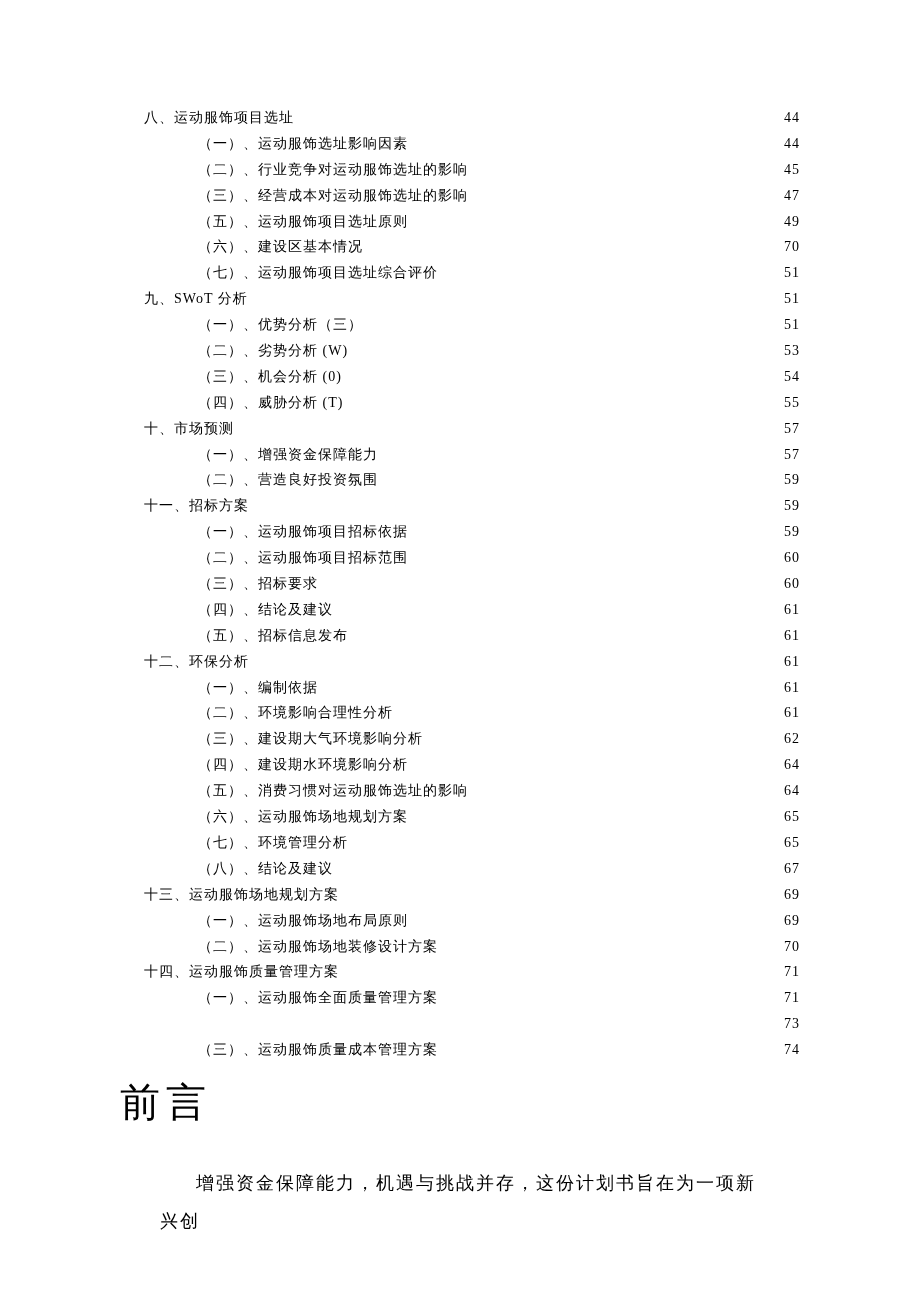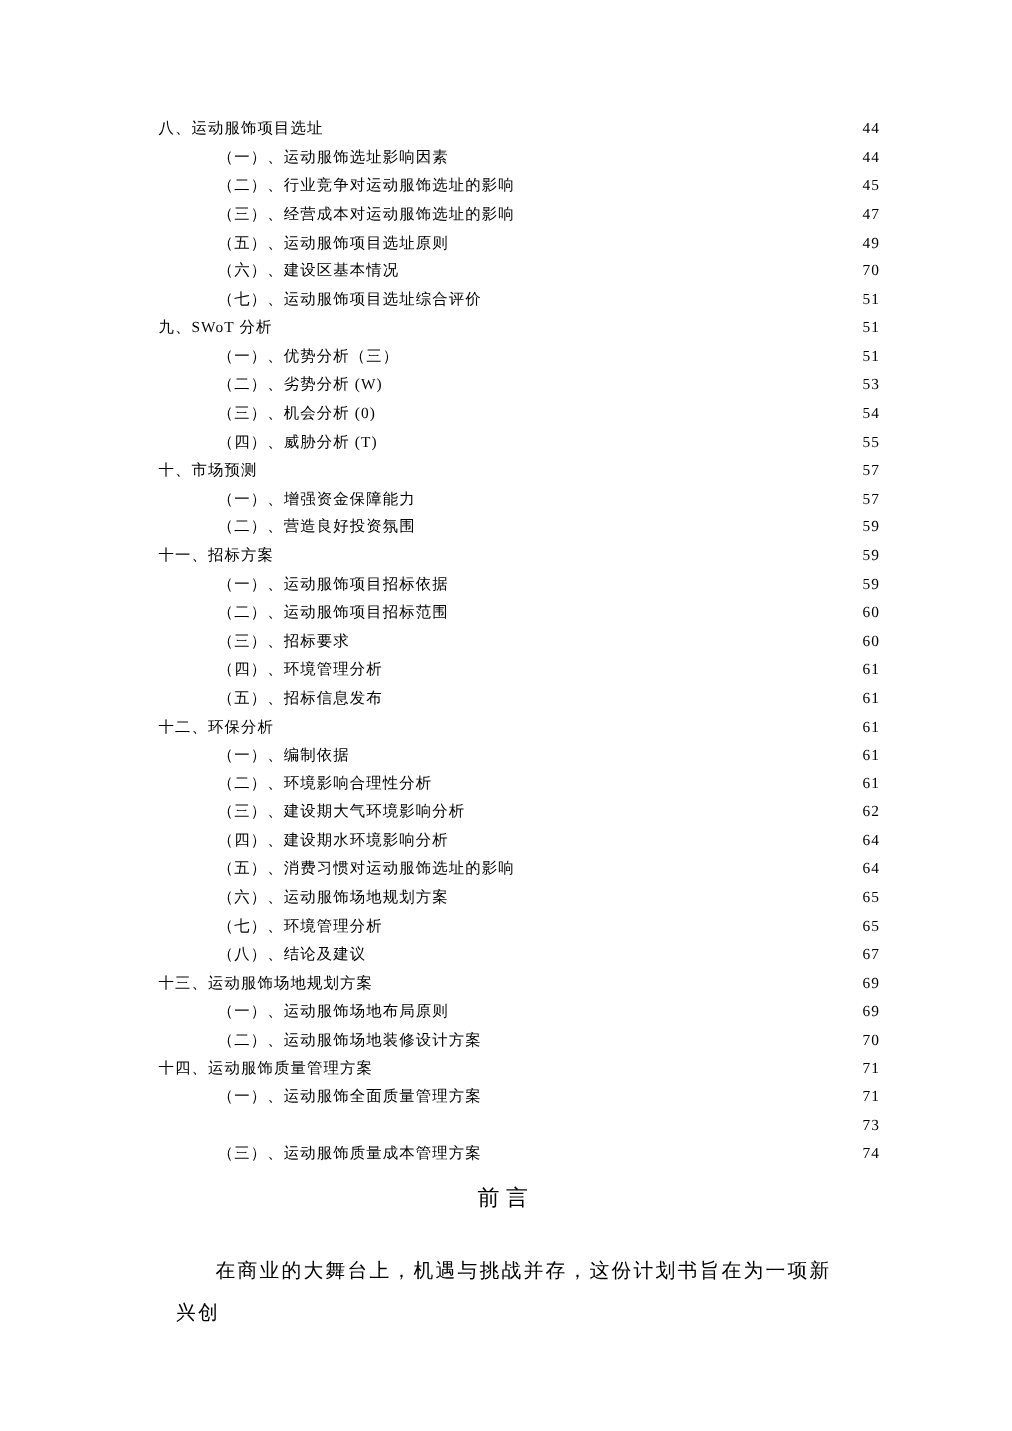--- a/index.html
+++ b/index.html
@@ -44,22 +44,21 @@
       letter-spacing: 3px;
       color: #000;
       position: absolute;
       left: 0;
       top: 0;
     }
     .pageno {
       flex: 0 0 auto;
     }
     .heading {
-      text-align: center;
-      font-size: 20px;
+      font-size: 40px;
       letter-spacing: 6px;
       margin-top: 12px;
       margin-bottom: 35px;
       font-family: "SimSun", "宋体", serif;
     }
     .body-text {
       font-size: 18px;
       line-height: 2.1;
       letter-spacing: 2px;
       text-indent: 2em;
@@ -162,21 +161,21 @@
         <span class="label">（二）、运动服饰项目招标范围</span>
         <span class="dots"></span>
         <span class="pageno">60</span>
       </div>
       <div class="toc-row sub">
         <span class="label">（三）、招标要求</span>
         <span class="dots"></span>
         <span class="pageno">60</span>
       </div>
       <div class="toc-row sub">
-        <span class="label">（四）、环境管理分析</span>
+        <span class="label">（四）、结论及建议</span>
         <span class="dots"></span>
         <span class="pageno">61</span>
       </div>
       <div class="toc-row sub">
         <span class="label">（五）、招标信息发布</span>
         <span class="dots"></span>
         <span class="pageno">61</span>
       </div>
       <div class="toc-row">
         <span class="label">十二、环保分析</span>
@@ -254,15 +253,15 @@
       </div>
       <div class="toc-row sub">
         <span class="label">（三）、运动服饰质量成本管理方案</span>
         <span class="dots"></span>
         <span class="pageno">74</span>
       </div>
     </div>
 
   <div class="heading">前言</div>
 
-  <div class="body-text">在商业的大舞台上，机遇与挑战并存，这份计划书旨在为一项新兴创</div>
+  <div class="body-text">增强资金保障能力，机遇与挑战并存，这份计划书旨在为一项新兴创</div>
 
 </div>
 
 </body></html>

